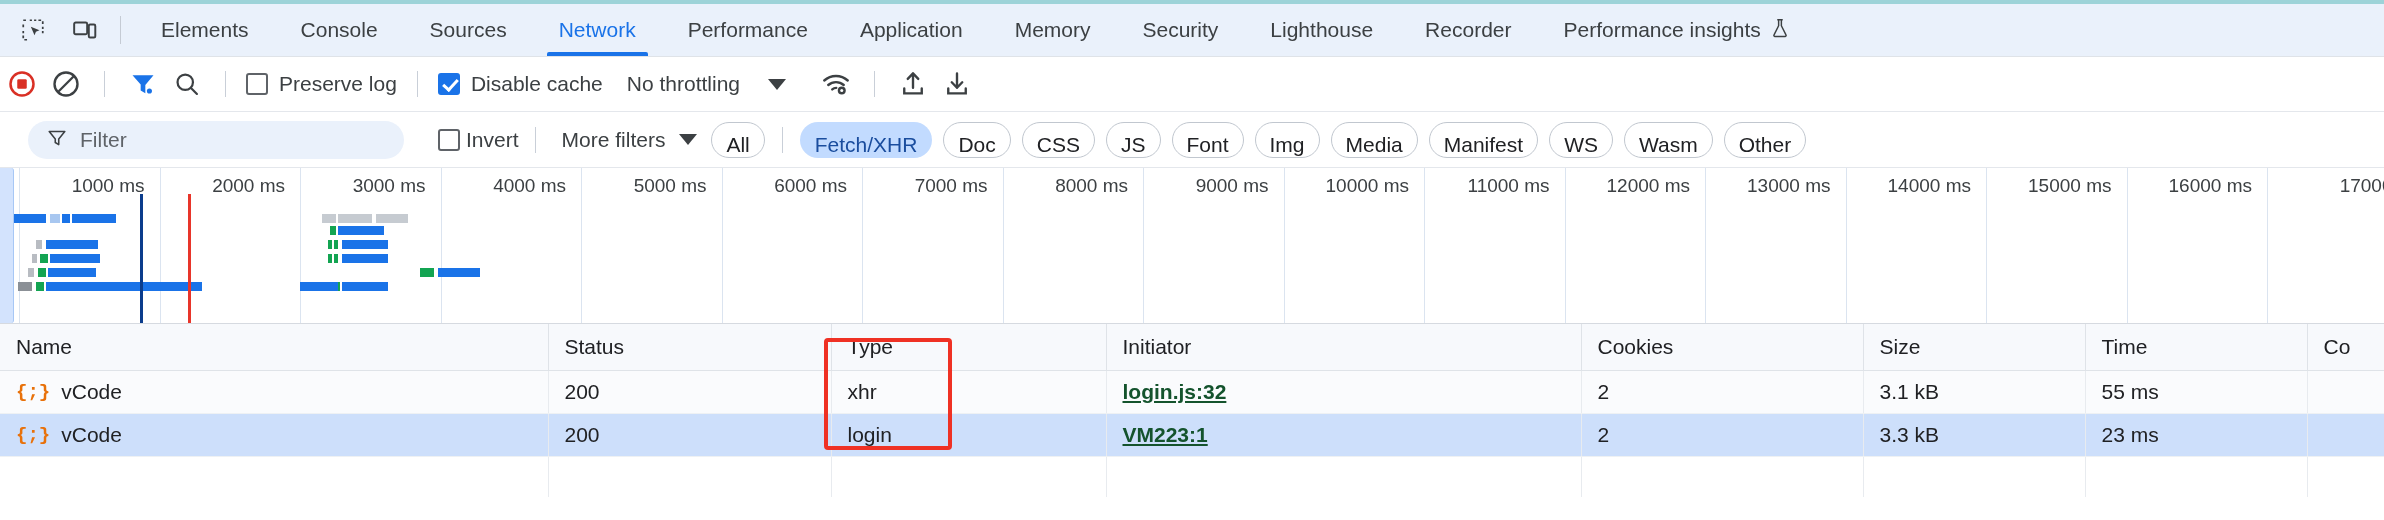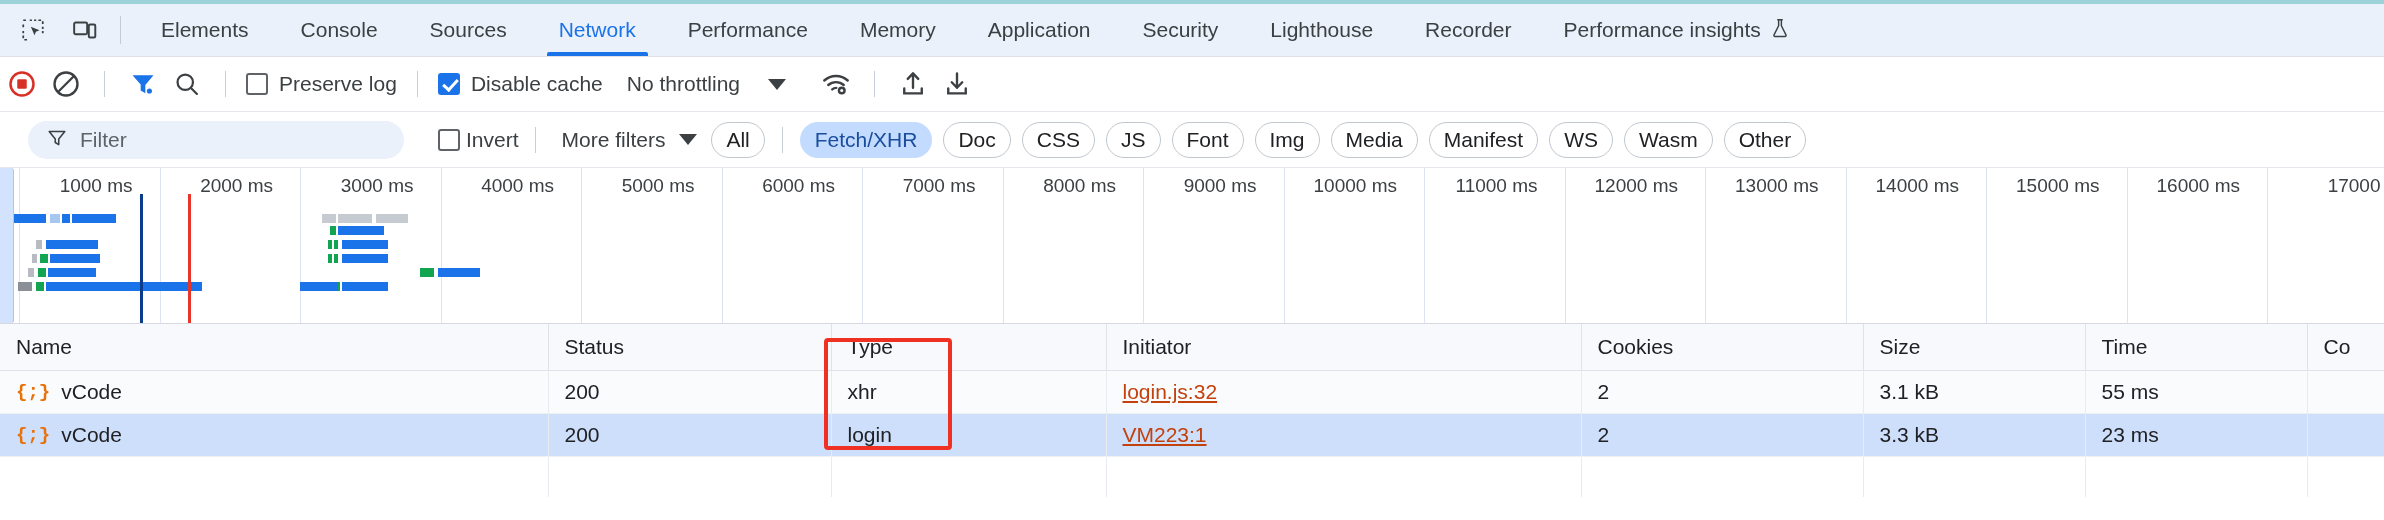--- a/index.html
+++ b/index.html
@@ -66,31 +66,31 @@
   .filter-input {
     width: 376px; height: 38px; background: #eaf1fb; border-radius: 19px;
     display: flex; align-items: center; gap: 12px; padding: 0 18px; cursor: text;
   }
   .filter-placeholder { font-size: 21px; color: #5f6368; }
   .invert { display: flex; align-items: center; gap: 6px; margin-left: 34px; cursor: pointer; }
   .morefilters { display: flex; align-items: center; gap: 14px; font-size: 21px; color: #3c4043; cursor: pointer; margin-left: 10px; }
   .type-chips { display: flex; align-items: center; gap: 11px; margin-left: 14px; }
   .chip {
     height: 36px; padding: 0 14px; border: 1px solid #c1c7cf; border-radius: 18px;
-    display: flex; align-items: center; font-size: 21px; color: #202124; cursor: pointer;
+    display: flex; align-items: flex-end; font-size: 21px; color: #202124; cursor: pointer;
     background: #fff; white-space: nowrap;
   }
   .chip.selected { background: #c2dbff; border-color: transparent; color: #1a4d9e; }
   .chip-sep { width: 1px; height: 26px; background: #c9cfd8; margin: 0 6px; }
 
   
   .overview { height: 156px; background: #fff; position: relative; border-bottom: 1px solid #d6dae0; overflow: hidden; }
   .ov-grid { position: absolute; inset: 0; display: flex; }
   .ov-cell { border-right: 1px solid #dbe4f0; position: relative; flex: 0 0 auto; }
-  .ov-label { position: absolute; top: 7px; right: 27px; font-size: 19px; color: #3c4043; white-space: nowrap; }
+  .ov-label { position: absolute; top: 7px; right: 15px; font-size: 19px; color: #3c4043; white-space: nowrap; }
   .ov-bars { position: absolute; top: 40px; left: 0; right: 0; height: 90px; }
   .bar { position: absolute; height: 9px; }
   .seg { position: absolute; top: 0; height: 100%; }
   .marker { position: absolute; top: 26px; bottom: 0; width: 3px; }
   .handle-l { position: absolute; left: 0; top: 0; bottom: 0; width: 14px; background: #d3e3fd; border-right: 1px solid #a7c7f5; border-radius: 0 3px 3px 0; cursor: ew-resize; }
 
   
   .net-table { width: 100%; border-collapse: collapse; table-layout: fixed; }
   .net-table th {
     background: #f7f9fc; font-size: 21px; font-weight: normal; color: #202124;
@@ -100,21 +100,21 @@
   .net-table td {
     font-size: 21px; color: #202124; padding: 8px 16px; height: 43px;
     border-right: 1px solid #e8ebef; border-bottom: 1px solid #eef1f4;
     white-space: nowrap; overflow: hidden; text-overflow: ellipsis;
   }
   .net-table td.num, .net-table th.num { }
   tr.row-sel td { background: #cddffb; }
   tr.row-plain td { background: #fafbfd; }
   .name-cell { display: flex; align-items: center; gap: 11px; }
   .json-ico { color: #e8710a; font-size: 19px; font-family: "Liberation Mono", monospace; font-weight: bold; }
-  .initiator-link { color: #c2410c; text-decoration: underline; cursor: pointer; }
+  .initiator-link { color: #14532d; text-decoration: underline; cursor: pointer; font-weight: bold; }
   .empty-row td { height: 40px; background: #fff; border-bottom: none; }
 
   
   .annot {
     position: absolute; border: 4px solid #ef3124; border-radius: 4px;
     pointer-events: none; z-index: 50;
   }
 </style>
 </head>
 <body>
@@ -147,24 +147,24 @@
     <div class="tab">
         <span>Sources</span>
       </div>
     <div class="tab active">
         <span>Network</span>
       </div>
     <div class="tab">
         <span>Performance</span>
       </div>
     <div class="tab">
+        <span>Application</span>
+      </div>
+    <div class="tab">
         <span>Memory</span>
-      </div>
-    <div class="tab">
-        <span>Application</span>
       </div>
     <div class="tab">
         <span>Security</span>
       </div>
     <div class="tab">
         <span>Lighthouse</span>
       </div>
     <div class="tab">
         <span>Recorder</span>
       </div>

